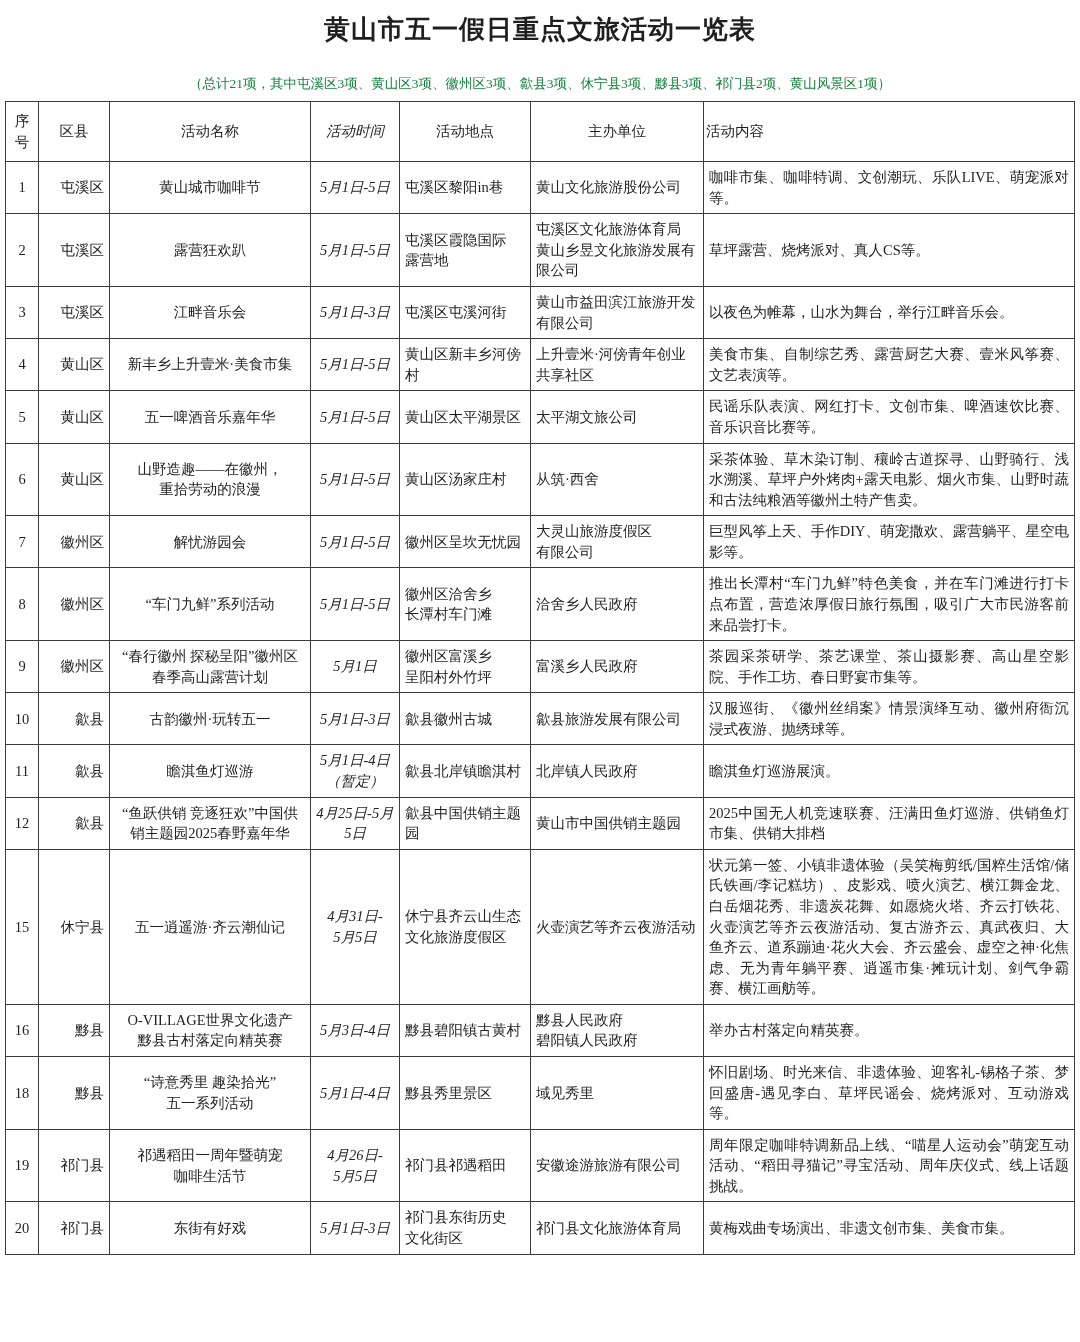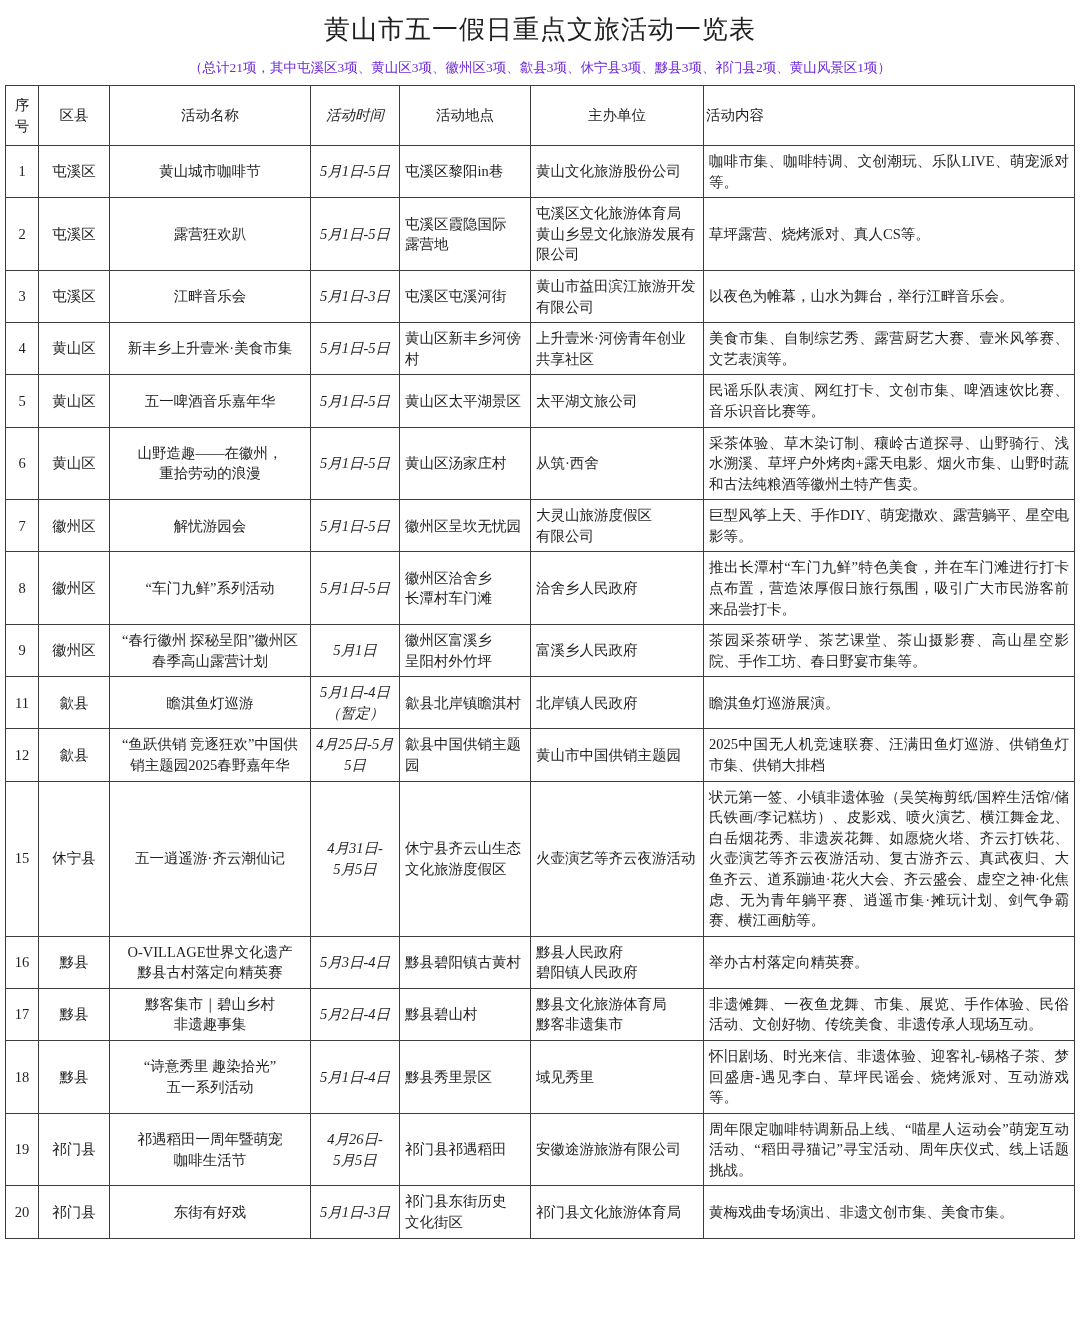--- a/index.html
+++ b/index.html
@@ -11,29 +11,29 @@
   }
   .page {
     width: 1080px;
     box-sizing: border-box;
     padding: 6px 5px 8px 5px;
     background: #ffffff;
   }
   .title {
     text-align: center;
     font-size: 26px;
-    font-weight: normal;
-    margin: 6px 0 12px 0;
+    font-weight: bold;
+    margin: 6px 0 28px 0;
     letter-spacing: 1px;
   }
   .subtitle {
     text-align: center;
     font-size: 13.5px;
     margin: 0 0 8px 0;
-    color: #6d28d9;
+    color: #15803d;
   }
   table.activity-table {
     width: 100%;
     border-collapse: collapse;
     table-layout: fixed;
   }
   .activity-table th,
   .activity-table td {
     border: 1px solid #3c3c3c;
     vertical-align: middle;
@@ -41,21 +41,21 @@
     line-height: 1.42;
     padding: 5px 5px;
     word-break: break-word;
   }
   .activity-table th {
     font-weight: normal;
     text-align: center;
     padding: 9px 2px;
   }
   .col-no        { width: 28px;  text-align: center; }
-  .col-district  { width: 66px;  text-align: center; white-space: pre-line; }
+  .col-district  { width: 66px;  text-align: right; white-space: pre-line; }
   .col-name      { width: 196px; text-align: center; white-space: pre-line; }
   .col-time      { width: 84px;  text-align: center; white-space: pre-line; font-style: italic; }
   .col-place     { width: 126px; text-align: left; white-space: pre-line; }
   .col-organizer { width: 168px; text-align: left; white-space: pre-line; }
   .col-content   { text-align: justify; text-align-last: left; padding: 5px 8px; }
 </style>
 </head>
 <body>
 
 <div class="page">
@@ -156,20 +156,29 @@
           <td class="col-no">9</td>
           <td class="col-district">徽州区</td>
           <td class="col-name">“春行徽州 探秘呈阳”徽州区春季高山露营计划</td>
           <td class="col-time">5月1日</td>
           <td class="col-place">徽州区富溪乡
 呈阳村外竹坪</td>
           <td class="col-organizer">富溪乡人民政府</td>
           <td class="col-content">茶园采茶研学、茶艺课堂、茶山摄影赛、高山星空影院、手作工坊、春日野宴市集等。</td>
         </tr>
         <tr>
+          <td class="col-no">10</td>
+          <td class="col-district">歙县</td>
+          <td class="col-name">古韵徽州·玩转五一</td>
+          <td class="col-time">5月1日-3日</td>
+          <td class="col-place">歙县徽州古城</td>
+          <td class="col-organizer">歙县旅游发展有限公司</td>
+          <td class="col-content">汉服巡街、《徽州丝绢案》情景演绎互动、徽州府衙沉浸式夜游、抛绣球等。</td>
+        </tr>
+        <tr>
           <td class="col-no">11</td>
           <td class="col-district">歙县</td>
           <td class="col-name">瞻淇鱼灯巡游</td>
           <td class="col-time">5月1日-4日
 （暂定）</td>
           <td class="col-place">歙县北岸镇瞻淇村</td>
           <td class="col-organizer">北岸镇人民政府</td>
           <td class="col-content">瞻淇鱼灯巡游展演。</td>
         </tr>
         <tr>
@@ -197,31 +206,20 @@
           <td class="col-district">黟县</td>
           <td class="col-name">O-VILLAGE世界文化遗产
 黟县古村落定向精英赛</td>
           <td class="col-time">5月3日-4日</td>
           <td class="col-place">黟县碧阳镇古黄村</td>
           <td class="col-organizer">黟县人民政府
 碧阳镇人民政府</td>
           <td class="col-content">举办古村落定向精英赛。</td>
         </tr>
         <tr>
-          <td class="col-no">17</td>
-          <td class="col-district">黟县</td>
-          <td class="col-name">黟客集市｜碧山乡村
-非遗趣事集</td>
-          <td class="col-time">5月2日-4日</td>
-          <td class="col-place">黟县碧山村</td>
-          <td class="col-organizer">黟县文化旅游体育局
-黟客非遗集市</td>
-          <td class="col-content">非遗傩舞、一夜鱼龙舞、市集、展览、手作体验、民俗活动、文创好物、传统美食、非遗传承人现场互动。</td>
-        </tr>
-        <tr>
           <td class="col-no">18</td>
           <td class="col-district">黟县</td>
           <td class="col-name">“诗意秀里 趣染拾光”
 五一系列活动</td>
           <td class="col-time">5月1日-4日</td>
           <td class="col-place">黟县秀里景区</td>
           <td class="col-organizer">域见秀里</td>
           <td class="col-content">怀旧剧场、时光来信、非遗体验、迎客礼-锡格子茶、梦回盛唐-遇见李白、草坪民谣会、烧烤派对、互动游戏等。</td>
         </tr>
         <tr>

